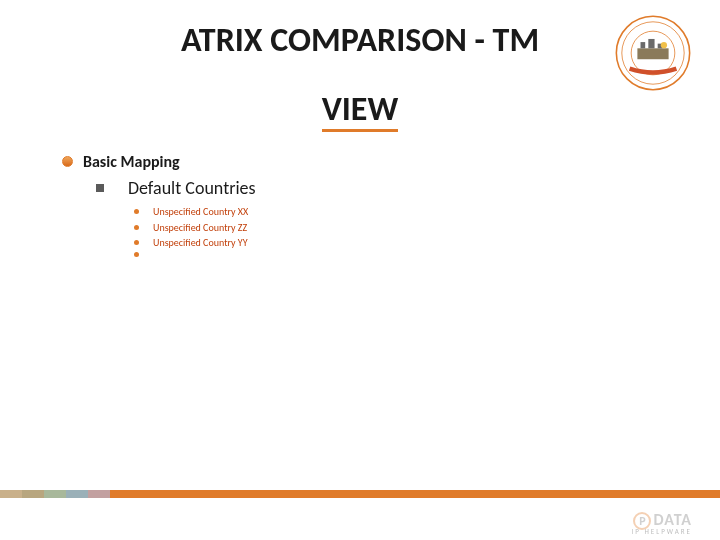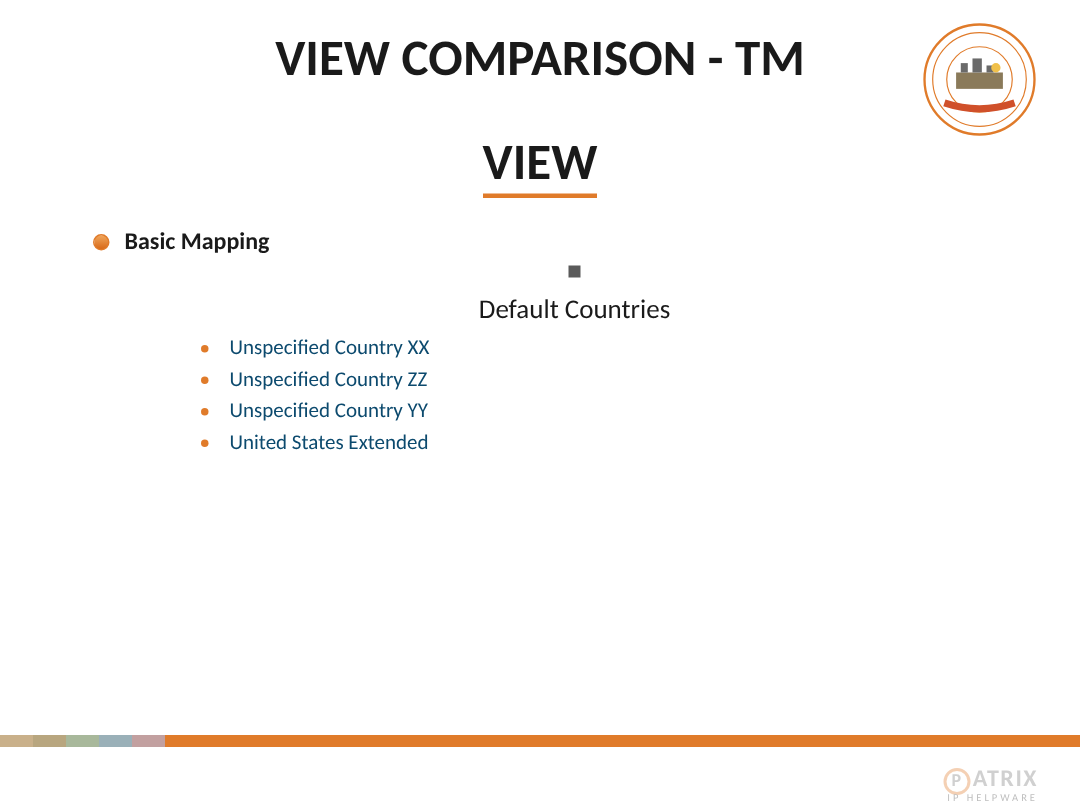--- a/index.html
+++ b/index.html
@@ -51,34 +51,33 @@
     border-radius: 50%;
     border: 1.5px solid #e07b2a;
     background: linear-gradient(to bottom, #f0a55a, #d86a1a);
     flex-shrink: 0;
   }
   .level2 {
     font-size: 18px;
     color: #1a1a1a;
     display: flex;
     align-items: center;
-    gap: 10px;
+    gap: 24px;
     margin-left: 34px;
     margin-bottom: 6px;
-    flex-direction: column;
   }
   .square {
     width: 8px;
     height: 8px;
     background: #5a5a5a;
     flex-shrink: 0;
   }
   .level3 {
-    font-size: 14px;
-    color: #0c4a6e;
+    font-size: 10px;
+    color: #c2410c;
     display: flex;
     align-items: center;
     gap: 14px;
     margin-left: 72px;
     margin-bottom: 2px;
     line-height: 1.35;
   }
   .tiny-dot {
     width: 5px;
     height: 5px;
@@ -153,21 +152,21 @@
       <rect x="30" y="44" width="40" height="14" fill="#8a7a5a"></rect>
       <rect x="34" y="36" width="6" height="8" fill="#6a6a6a"></rect>
       <rect x="44" y="32" width="8" height="12" fill="#6a6a6a"></rect>
       <rect x="56" y="38" width="6" height="6" fill="#6a6a6a"></rect>
       <circle cx="64" cy="40" r="4" fill="#f0c04a"></circle>
       <path d="M 20 70 Q 50 80 80 70" fill="none" stroke="#d0502a" stroke-width="6"></path>
     </svg>
   </div>
 
   <h1 class="title">
-    <span>VIEW COMPARISON - TM</span><br>
+    <span>ATRIX COMPARISON - TM</span><br>
     <span class="title-underline">VIEW</span>
   </h1>
 
   <div class="content">
     <div class="level1">
       <span class="dot"></span>
       <span>Basic Mapping</span>
     </div>
     <div class="level2">
       <span class="square"></span>
@@ -180,32 +179,31 @@
     <div class="level3">
       <span class="tiny-dot"></span>
       <span>Unspecified Country ZZ</span>
     </div>
     <div class="level3">
       <span class="tiny-dot"></span>
       <span>Unspecified Country YY</span>
     </div>
     <div class="level3">
       <span class="tiny-dot"></span>
-      <span>United States Extended</span>
     </div>
   </div>
 
   <div class="footer-bar">
     <div class="seg" style="background:#c9b08a"></div>
     <div class="seg" style="background:#b8a67f"></div>
     <div class="seg" style="background:#a8b89b"></div>
     <div class="seg" style="background:#9ab0b8"></div>
     <div class="seg" style="background:#c2a0a0"></div>
     <div class="orange"></div>
   </div>
 
   <div class="logo">
     <span class="logo-p">P</span>
-    <span class="logo-text">ATRIX</span>
+    <span class="logo-text">DATA</span>
   </div>
   <div class="logo-sub">IP HELPWARE</div>
 
 </div>
 
 </body></html>

